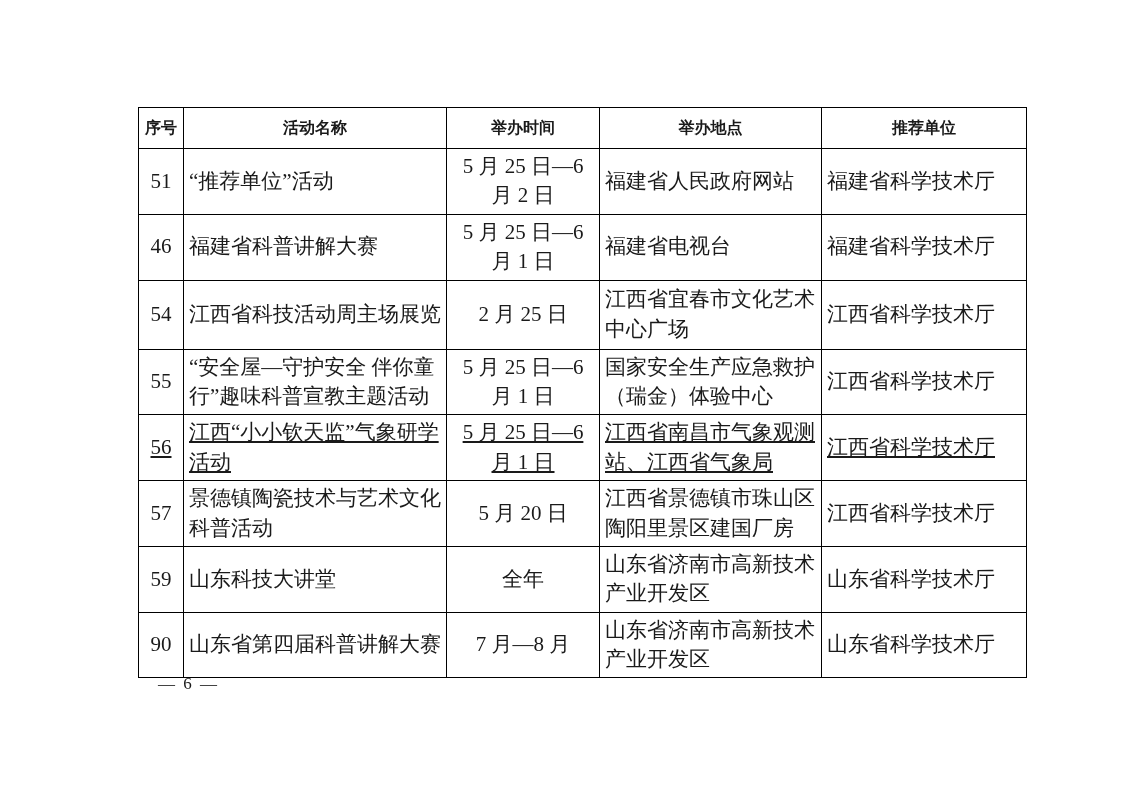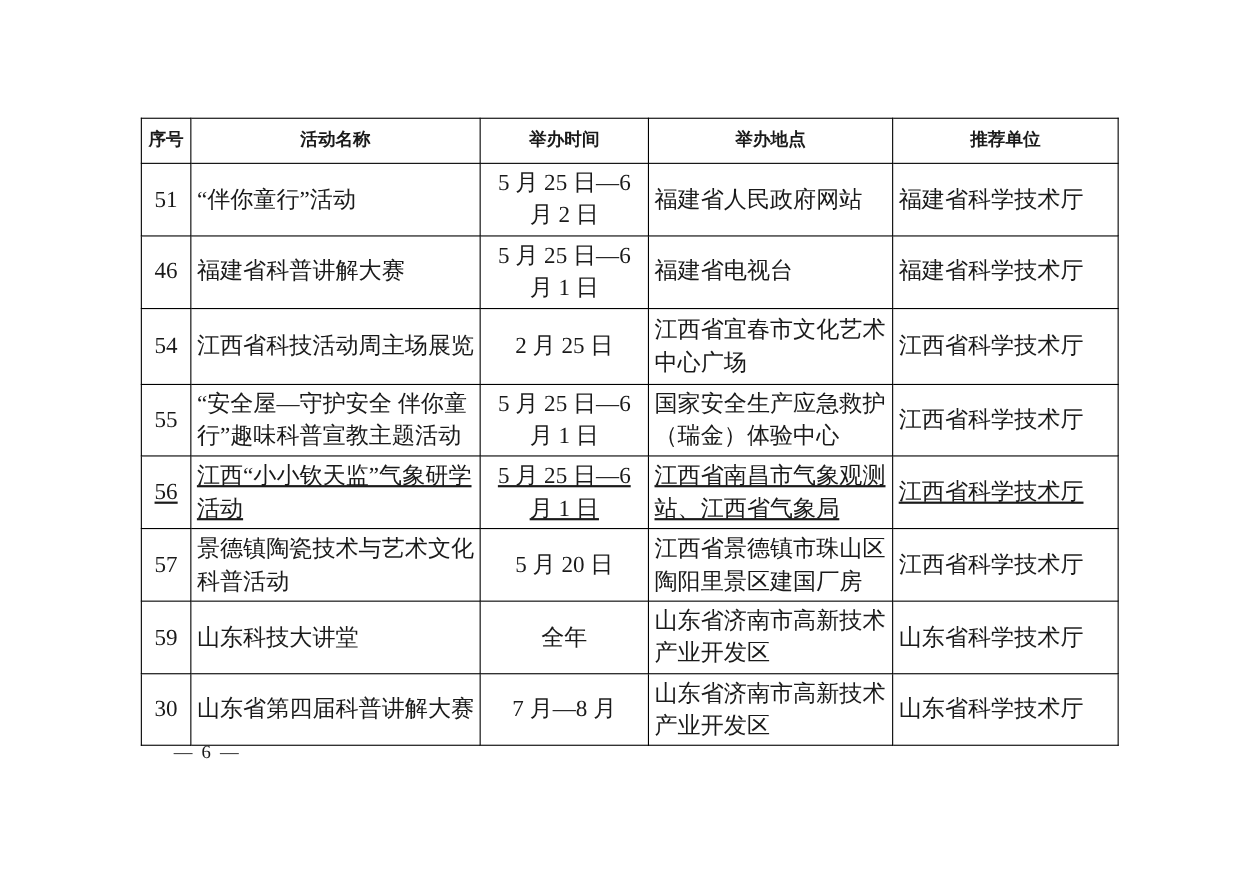--- a/index.html
+++ b/index.html
@@ -11,21 +11,21 @@
     position: relative;
     width: 1122px;
     height: 793px;
     background: #ffffff;
     font-family: "Liberation Serif", "DejaVu Serif", serif;
     color: #1a1a1a;
     overflow: hidden;
   }
   table.activities {
     position: absolute;
-    left: 128px;
+    left: 138px;
     top: 107px;
     width: 863px;
     table-layout: fixed;
     border-collapse: collapse;
   }
   table.activities th,
   table.activities td {
     border: 1.5px solid #000000;
     vertical-align: middle;
     padding: 3px 5px;
@@ -79,21 +79,21 @@
           <th class="c0">序号</th>
           <th class="c1">活动名称</th>
           <th class="c2">举办时间</th>
           <th class="c3">举办地点</th>
           <th class="c4">推荐单位</th>
         </tr>
     </thead>
     <tbody>
         <tr>
           <td class="c0">51</td>
-          <td class="c1">“伴你童行”活动</td>
+          <td class="c1">“推荐单位”活动</td>
           <td class="c2">5 月 25 日—6 月 2 日</td>
           <td class="c3">福建省人民政府网站</td>
           <td class="c4">福建省科学技术厅</td>
         </tr>
         <tr>
           <td class="c0">46</td>
           <td class="c1">福建省科普讲解大赛</td>
           <td class="c2">5 月 25 日—6 月 1 日</td>
           <td class="c3">福建省电视台</td>
           <td class="c4">福建省科学技术厅</td>
@@ -127,21 +127,21 @@
           <td class="c4">江西省科学技术厅</td>
         </tr>
         <tr>
           <td class="c0">59</td>
           <td class="c1">山东科技大讲堂</td>
           <td class="c2">全年</td>
           <td class="c3">山东省济南市高新技术产业开发区</td>
           <td class="c4">山东省科学技术厅</td>
         </tr>
         <tr>
-          <td class="c0">30</td>
+          <td class="c0">90</td>
           <td class="c1">山东省第四届科普讲解大赛</td>
           <td class="c2">7 月—8 月</td>
           <td class="c3">山东省济南市高新技术产业开发区</td>
           <td class="c4">山东省科学技术厅</td>
         </tr>
       </tbody>
   </table>
   <div class="page-footer">— 6 —</div>
 </div>
 

